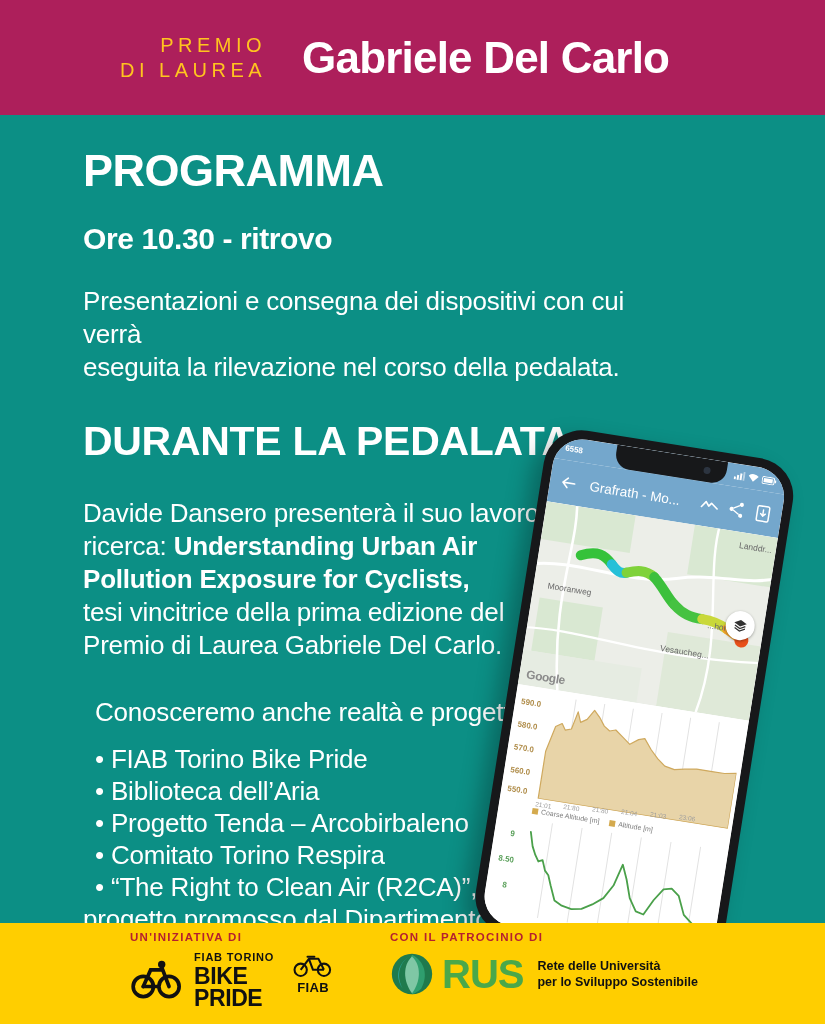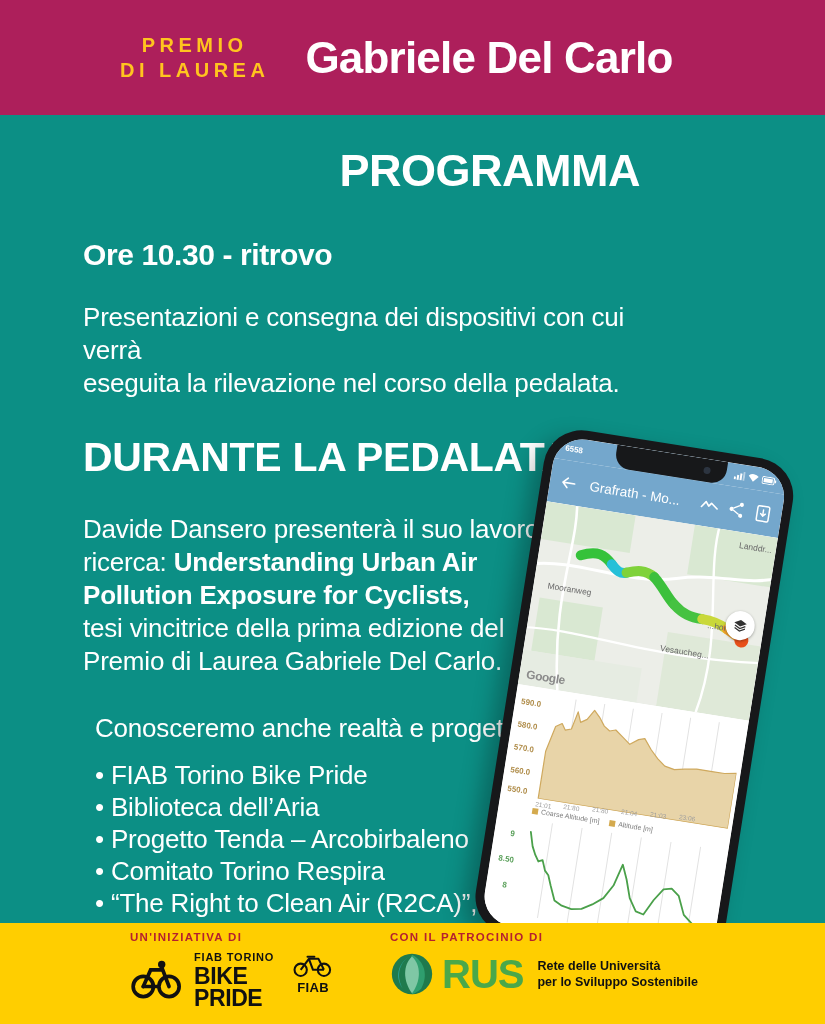--- a/index.html
+++ b/index.html
@@ -25,25 +25,25 @@
     top: 0; left: 0;
     width: 825px;
     height: 115px;
     background: #ad1f5b;
     display: flex;
     align-items: center;
     padding-left: 120px;
   }
   .header-kicker {
     color: #ffc41f;
-    font-weight: 700;
+    font-weight: 400;
     font-size: 20px;
     line-height: 25px;
     letter-spacing: 4.5px;
-    text-align: center;
+    text-align: right;
     margin-right: 36px;
     white-space: pre-line;
   }
   .header-title {
     color: #ffffff;
     font-weight: 700;
     font-size: 44px;
     letter-spacing: -0.8px;
     white-space: nowrap;
   }
@@ -63,22 +63,21 @@
     width: 640px;
     padding: 30px 0 0 83px;
     color: #ffffff;
     z-index: 5;
   }
 
   .h1 {
     font-size: 45px;
     font-weight: 700;
     letter-spacing: -0.5px;
-    margin-bottom: 40px;
-    text-align: right;
+    margin-bottom: 24px;
   }
   .h2 {
     font-size: 30px;
     font-weight: 700;
     letter-spacing: -0.4px;
     line-height: 36px;
   }
   .h2-sub {
     font-size: 27px;
     font-weight: 400;

